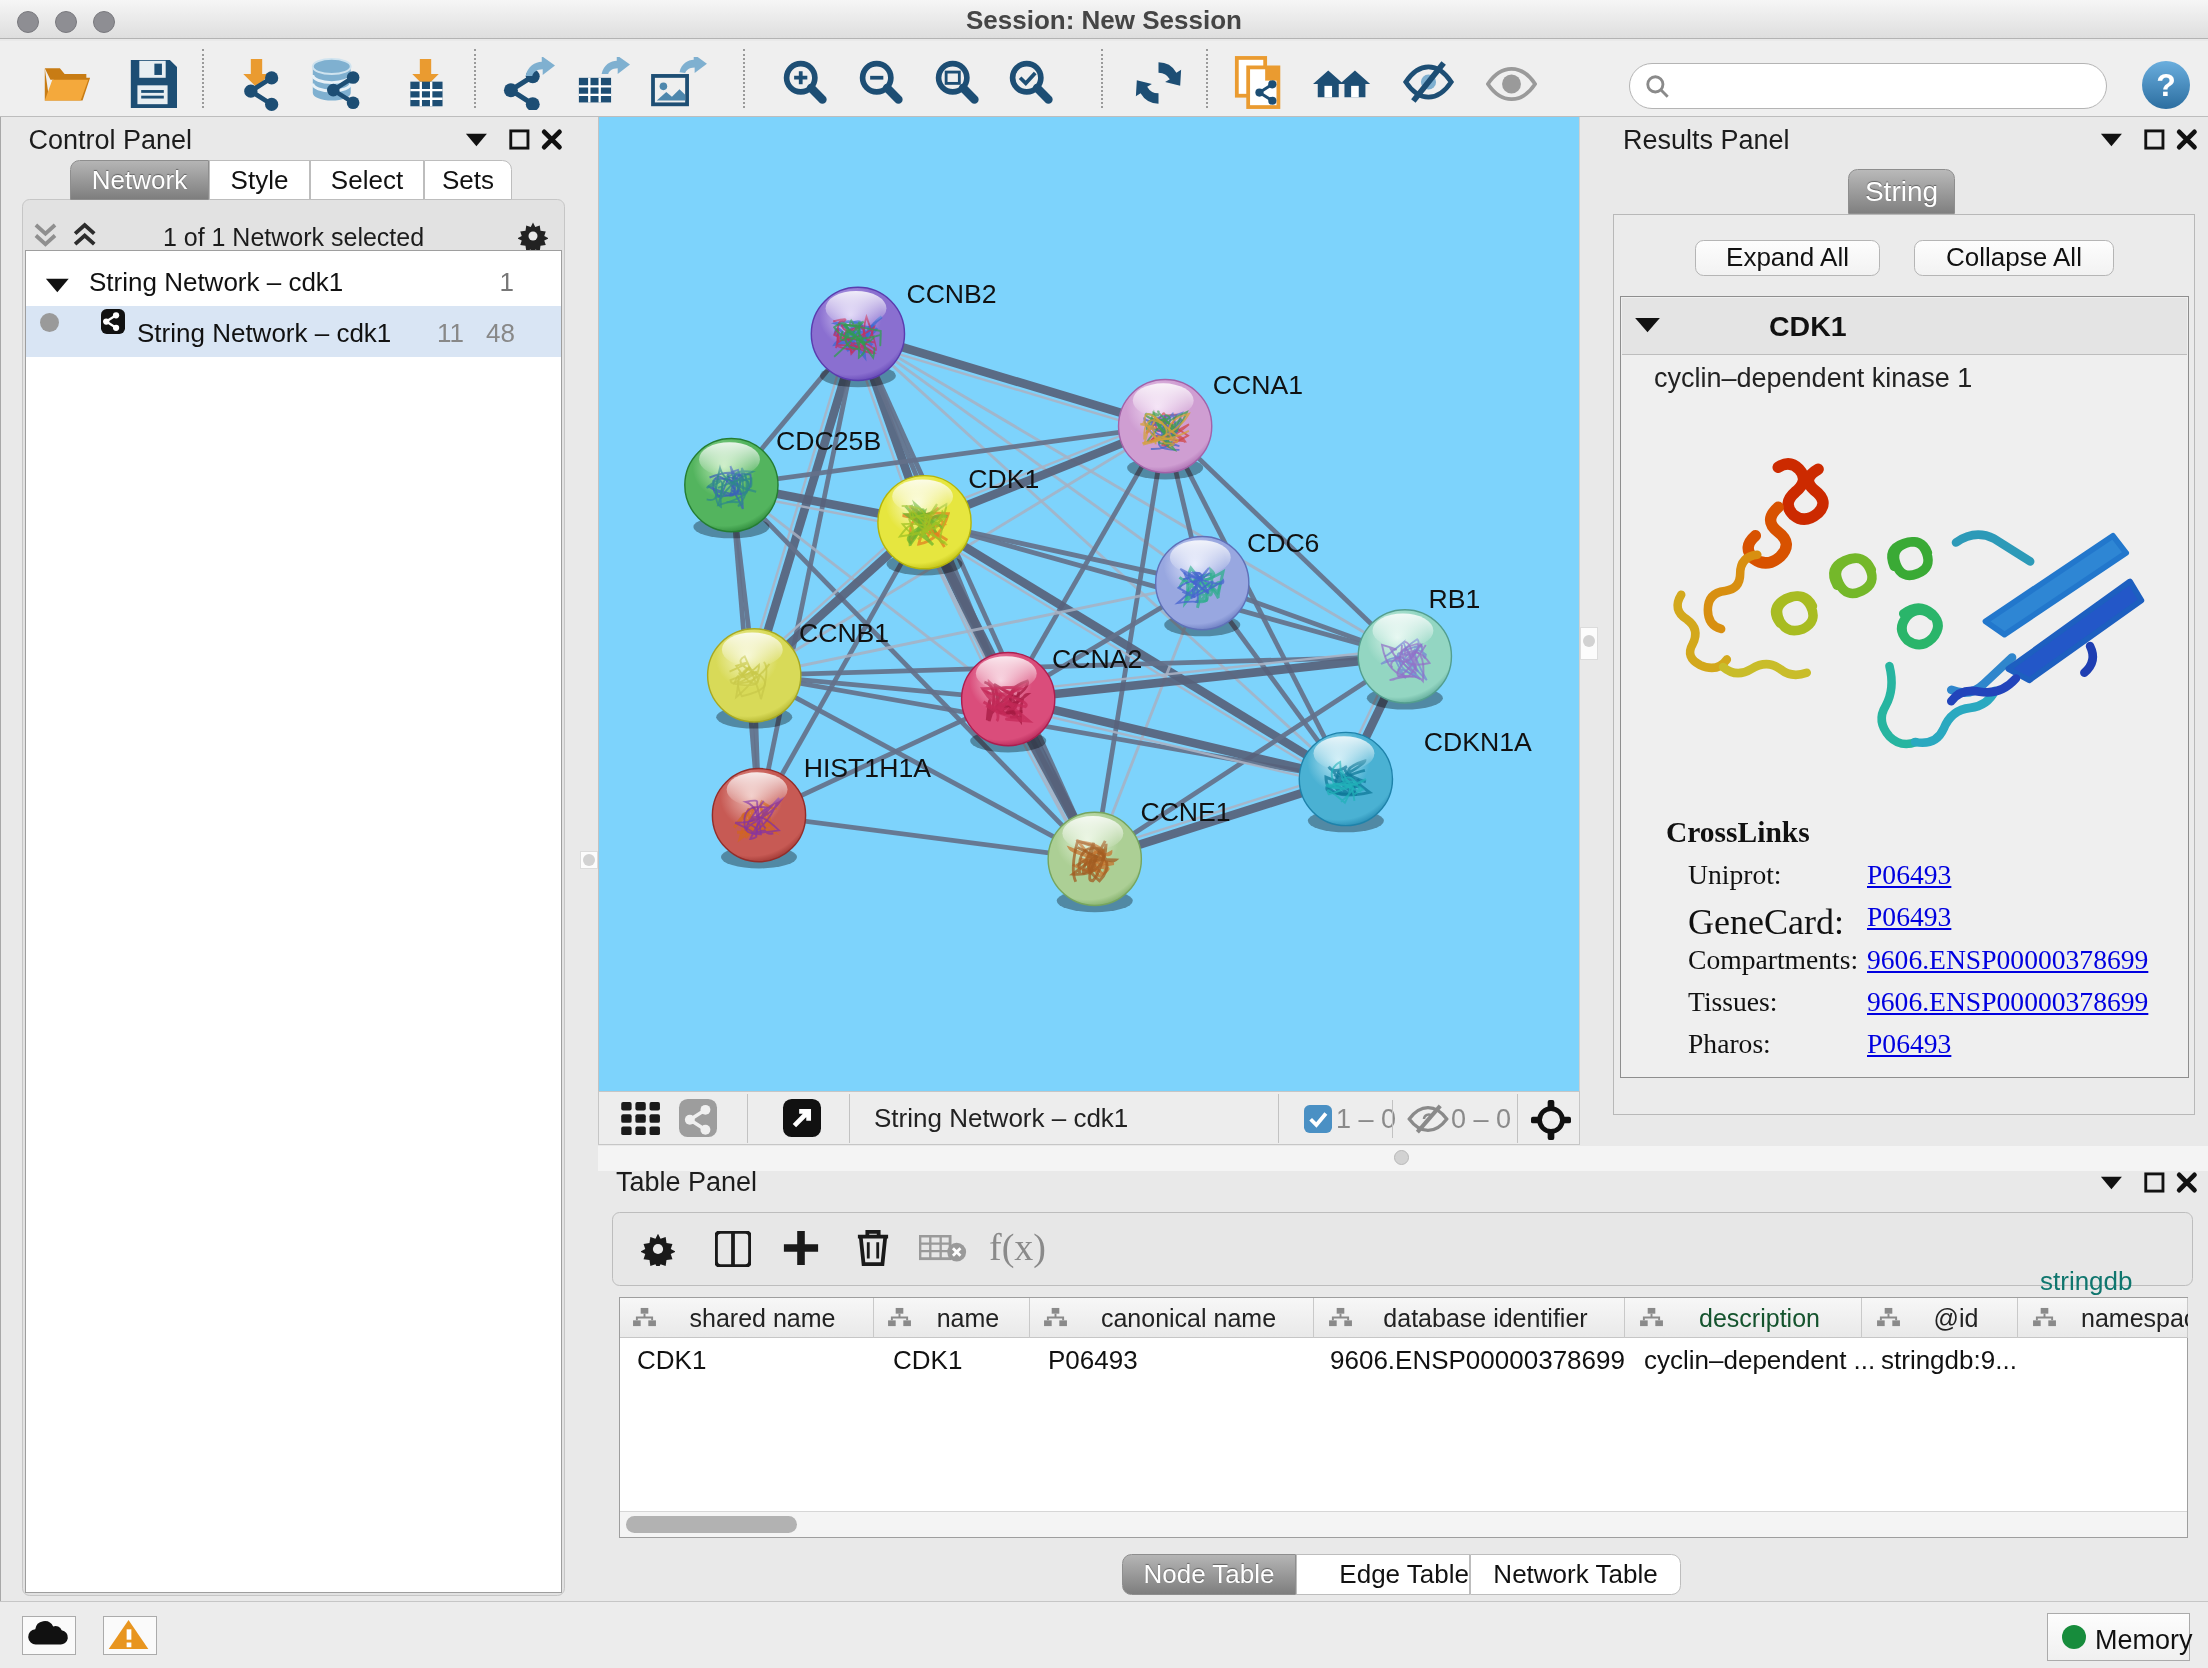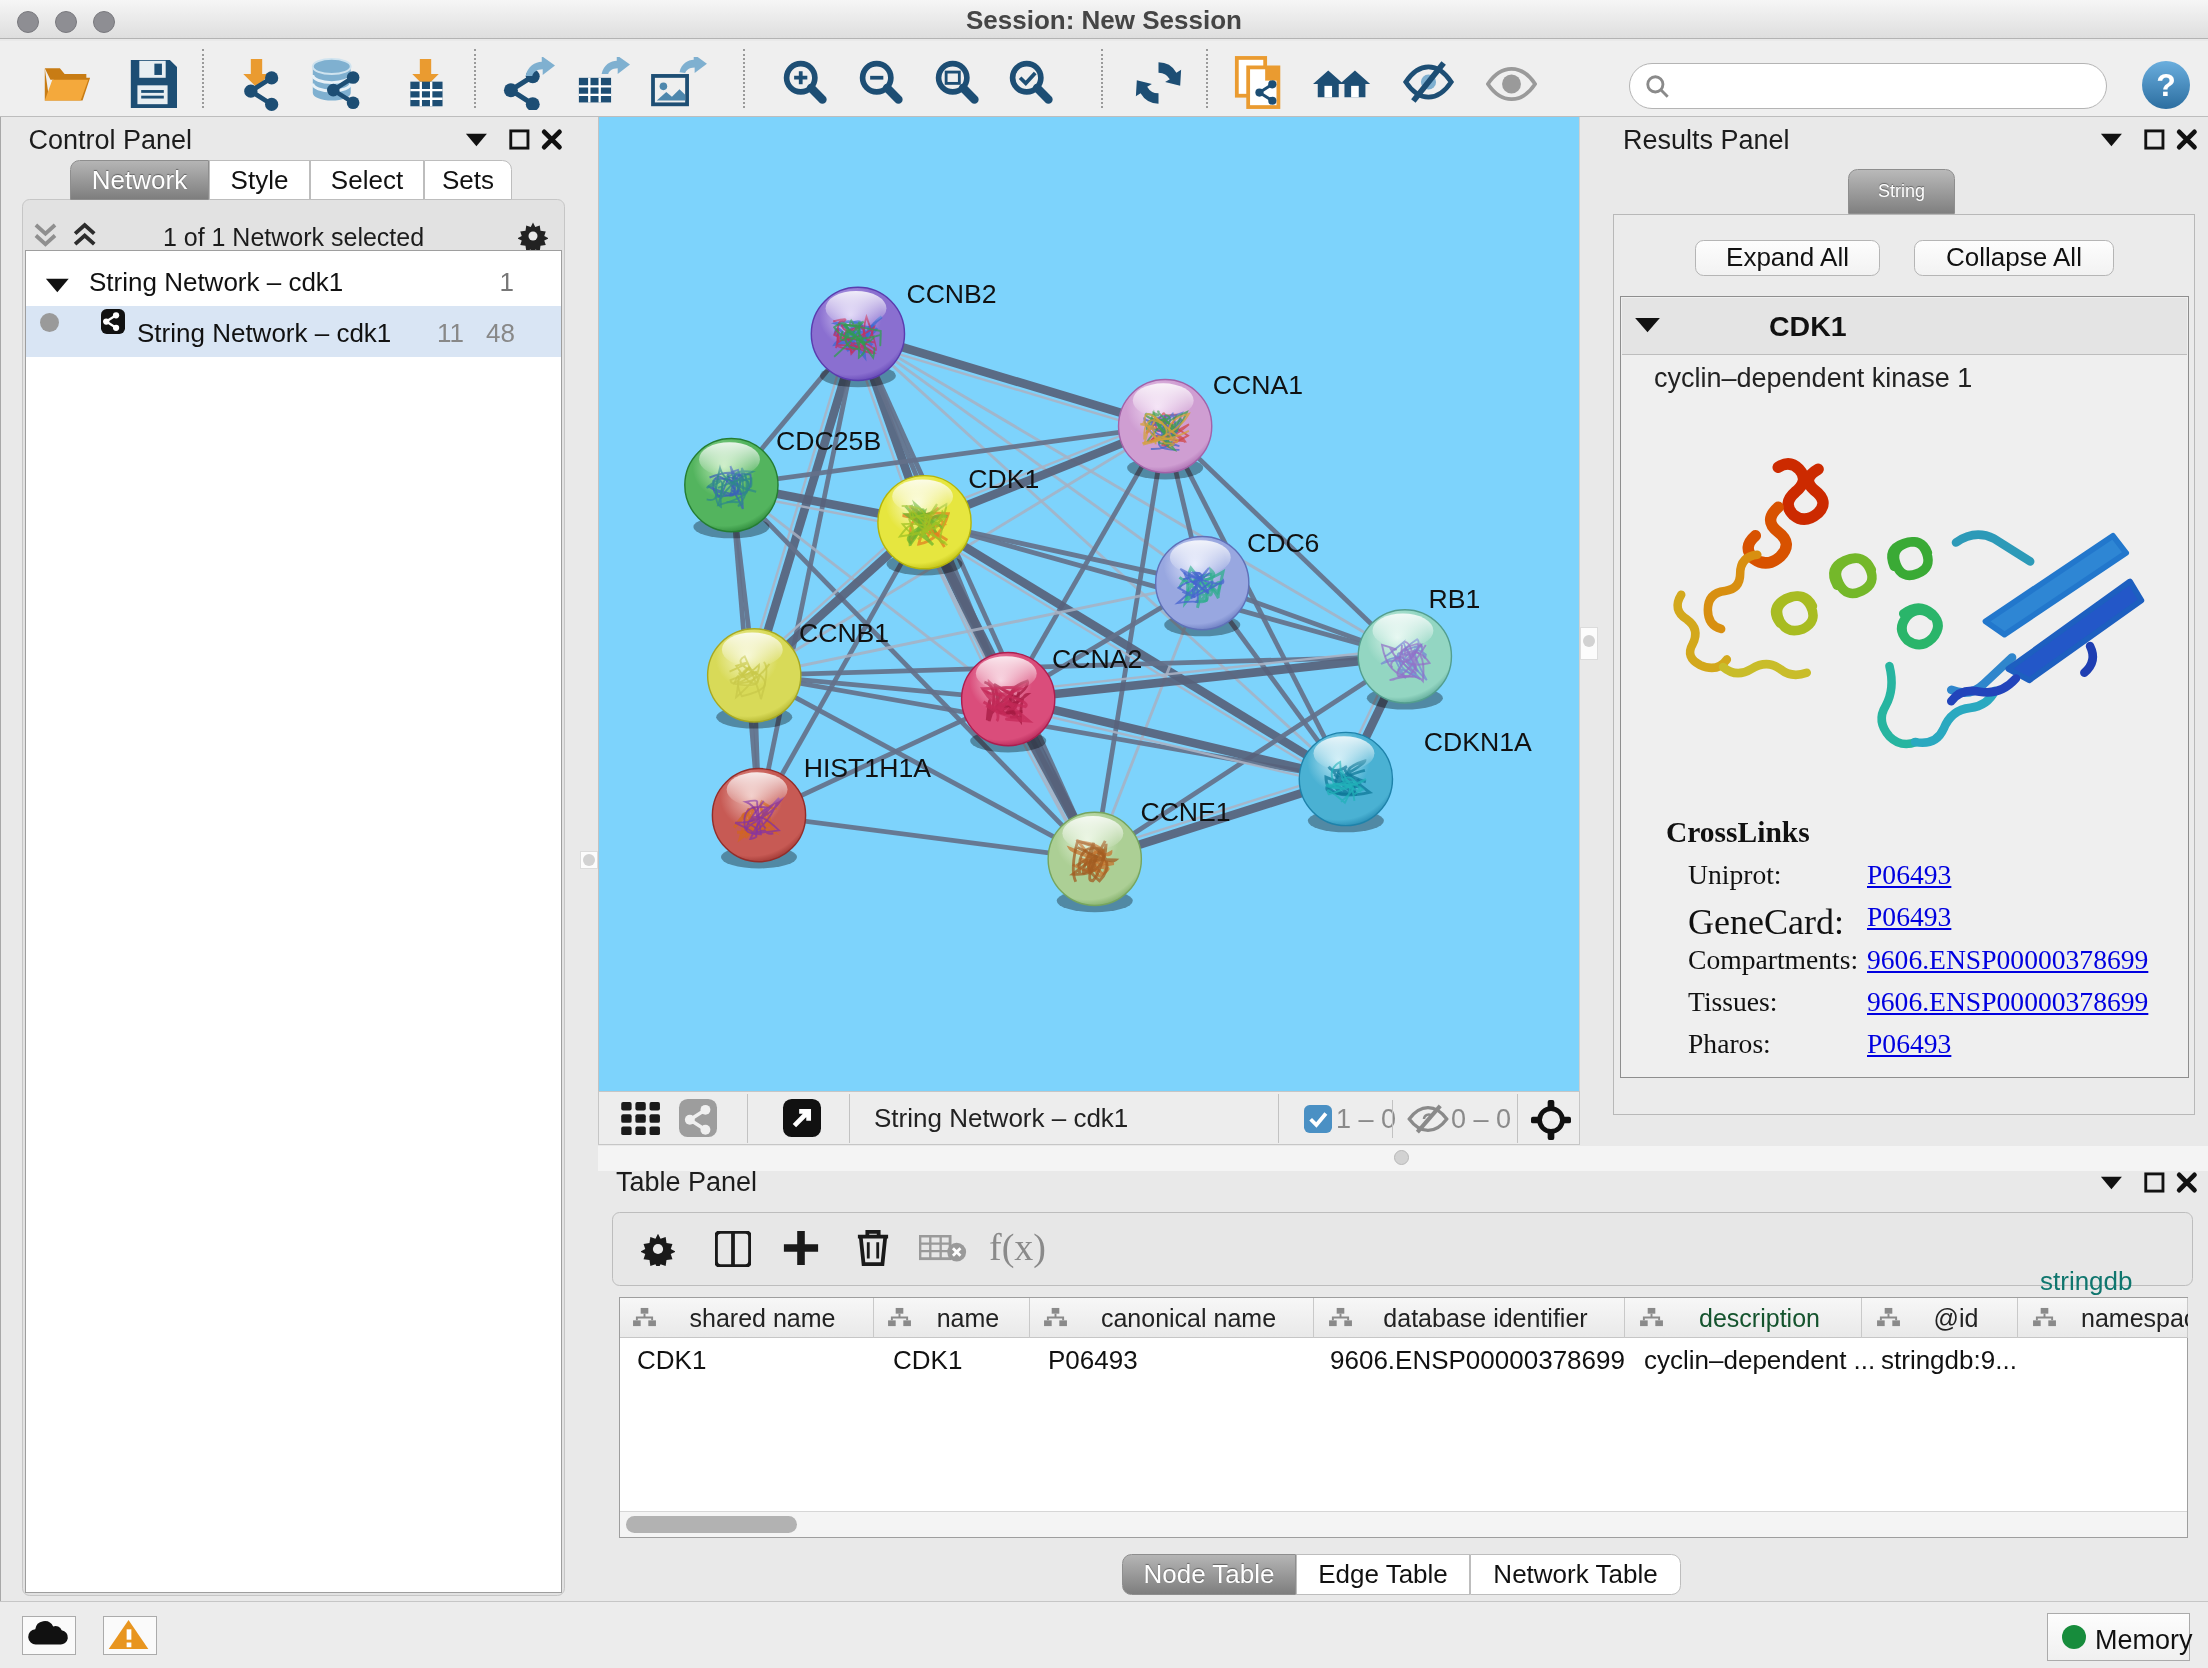--- a/index.html
+++ b/index.html
@@ -513,21 +513,21 @@
       </g>
     </svg>
 </div>
 
 <div class="abs hdr" style="left:1623px;top:125px">Results Panel</div>
 <svg class="abs" style="left:2099px;top:127px" width="105" height="25" viewBox="0 0 110 26">
 <path d="M2 7l22 0-11 13z" fill="#111"></path>
     <rect x="49" y="4" width="18" height="18" fill="none" stroke="#111" stroke-width="3"></rect>
     <path d="M84 5l16 16M100 5l-16 16" stroke="#111" stroke-width="5" stroke-linecap="round"></path>
   </svg>
-<div class="abs" style="left:1848px;top:169px;width:107px;height:45px;background:linear-gradient(#b9b9b9,#808080);border:1px solid #8e8e8e;border-radius:9.5px 9.5px 0 0;color:#fff;font-size:18px;text-align:center;line-height:43px;text-shadow:0 -1px 1px rgba(0,0,0,0.4)">String</div>
+<div class="abs" style="left:1848px;top:169px;width:107px;height:45px;background:linear-gradient(#b9b9b9,#808080);border:1px solid #8e8e8e;border-radius:9.5px 9.5px 0 0;color:#fff;font-size:28px;text-align:center;line-height:43px;text-shadow:0 -1px 1px rgba(0,0,0,0.4)">String</div>
 <div class="abs" style="left:1613px;top:214px;width:582px;height:901px;background:#ebebeb;border:1px solid #b8b8b8"></div>
 <div class="btn" style="left:1695px;top:240px;width:185px;height:36px;line-height:32px">Expand All</div>
 <div class="btn" style="left:1914px;top:240px;width:200px;height:36px;line-height:32px">Collapse All</div>
 <div class="abs" style="left:1620px;top:296px;width:569px;height:782px;background:#efefef;border:1.9px solid #8e8e8e"></div>
 <div class="abs" style="left:1622px;top:298px;width:565px;height:57px;background:#e4e4e4;border-bottom:1px solid #bdbdbd"></div>
 <svg class="abs" style="left:1634px;top:316px" width="27" height="19" viewBox="0 0 28 20">
     <path d="M1 2h26l-13 15z" fill="#111"></path>
   </svg>
 <div class="abs" style="left:1769px;top:310px;font-size:28.5px;font-weight:bold;color:#111">CDK1</div>
 <div class="abs" style="left:1654px;top:363px;font-size:27px;color:#222">cyclin–dependent kinase 1</div>
@@ -680,21 +680,21 @@
 <div class="abs" style="left:1048px;top:1345px;font-size:26px;color:#111;white-space:nowrap">P06493</div>
 <div class="abs" style="left:1330px;top:1345px;font-size:26px;color:#111;white-space:nowrap">9606.ENSP00000378699</div>
 <div class="abs" style="left:1644px;top:1345px;font-size:26px;color:#111;white-space:nowrap">cyclin–dependent ...</div>
 <div class="abs" style="left:1881px;top:1345px;font-size:26px;color:#111;white-space:nowrap">stringdb:9...</div>
 <div class="abs" style="left:2040px;top:1266px;font-size:26px;color:#0f766e;white-space:nowrap">stringdb</div>
 
 <div class="abs" style="left:620px;top:1511px;width:1567px;height:26px;background:#f4f4f4;border-top:1px solid #d6d6d6"></div>
 <div class="abs" style="left:626px;top:1516px;width:171px;height:17px;background:#b2b2b2;border-radius:8.6px"></div>
 
 <div class="abs" style="left:1122px;top:1554px;width:174px;height:41px;background:linear-gradient(#b5b5b5,#7e7e7e);border:1px solid #8e8e8e;border-radius:9.5px 0 0 9.5px;color:#fff;font-size:26px;text-align:center;line-height:39px;text-shadow:0 -1px 1px rgba(0,0,0,0.4)">Node Table</div>
-<div class="abs" style="left:1296px;top:1554px;width:174px;height:41px;background:#fff;border:1px solid #bdbdbd;color:#111;font-size:26px;text-align:center;line-height:39px">Edge Table</div>
+<div class="abs" style="left:1296px;top:1554px;width:174px;height:41px;background:#fff;border:1px solid #bdbdbd;color:#111;font-size:26px;text-align:right;line-height:39px">Edge Table</div>
 <div class="abs" style="left:1470px;top:1554px;width:211px;height:41px;background:#fff;border:1px solid #bdbdbd;border-radius:0 9.5px 9.5px 0;color:#111;font-size:26px;text-align:center;line-height:39px">Network Table</div>
 
 <div class="abs" style="left:0;top:1601px;width:2208px;height:68px;background:#ececec;border-top:1.9px solid #c6c6c6"></div>
 <div class="abs" style="left:22px;top:1616px;width:54px;height:39px;background:#fafafa;border:1.9px solid #ababab"><svg width="50" height="35" viewBox="0 0 53 37">
       <path d="M14 29a8 8 0 0 1-1-16 10 10 0 0 1 19-3 7 7 0 0 1 9 4 6.5 6.5 0 0 1-2 15z" fill="#111"></path>
     </svg></div>
 <div class="abs" style="left:103px;top:1616px;width:54px;height:39px;background:#fafafa;border:1.9px solid #ababab"><svg width="50" height="35" viewBox="0 0 53 37">
       <path d="M26 3L47 34H5z" fill="#e8951f"></path>
       <rect x="24" y="13" width="5" height="11" fill="#fff"></rect>
       <rect x="24" y="27" width="5" height="5" fill="#fff"></rect>

